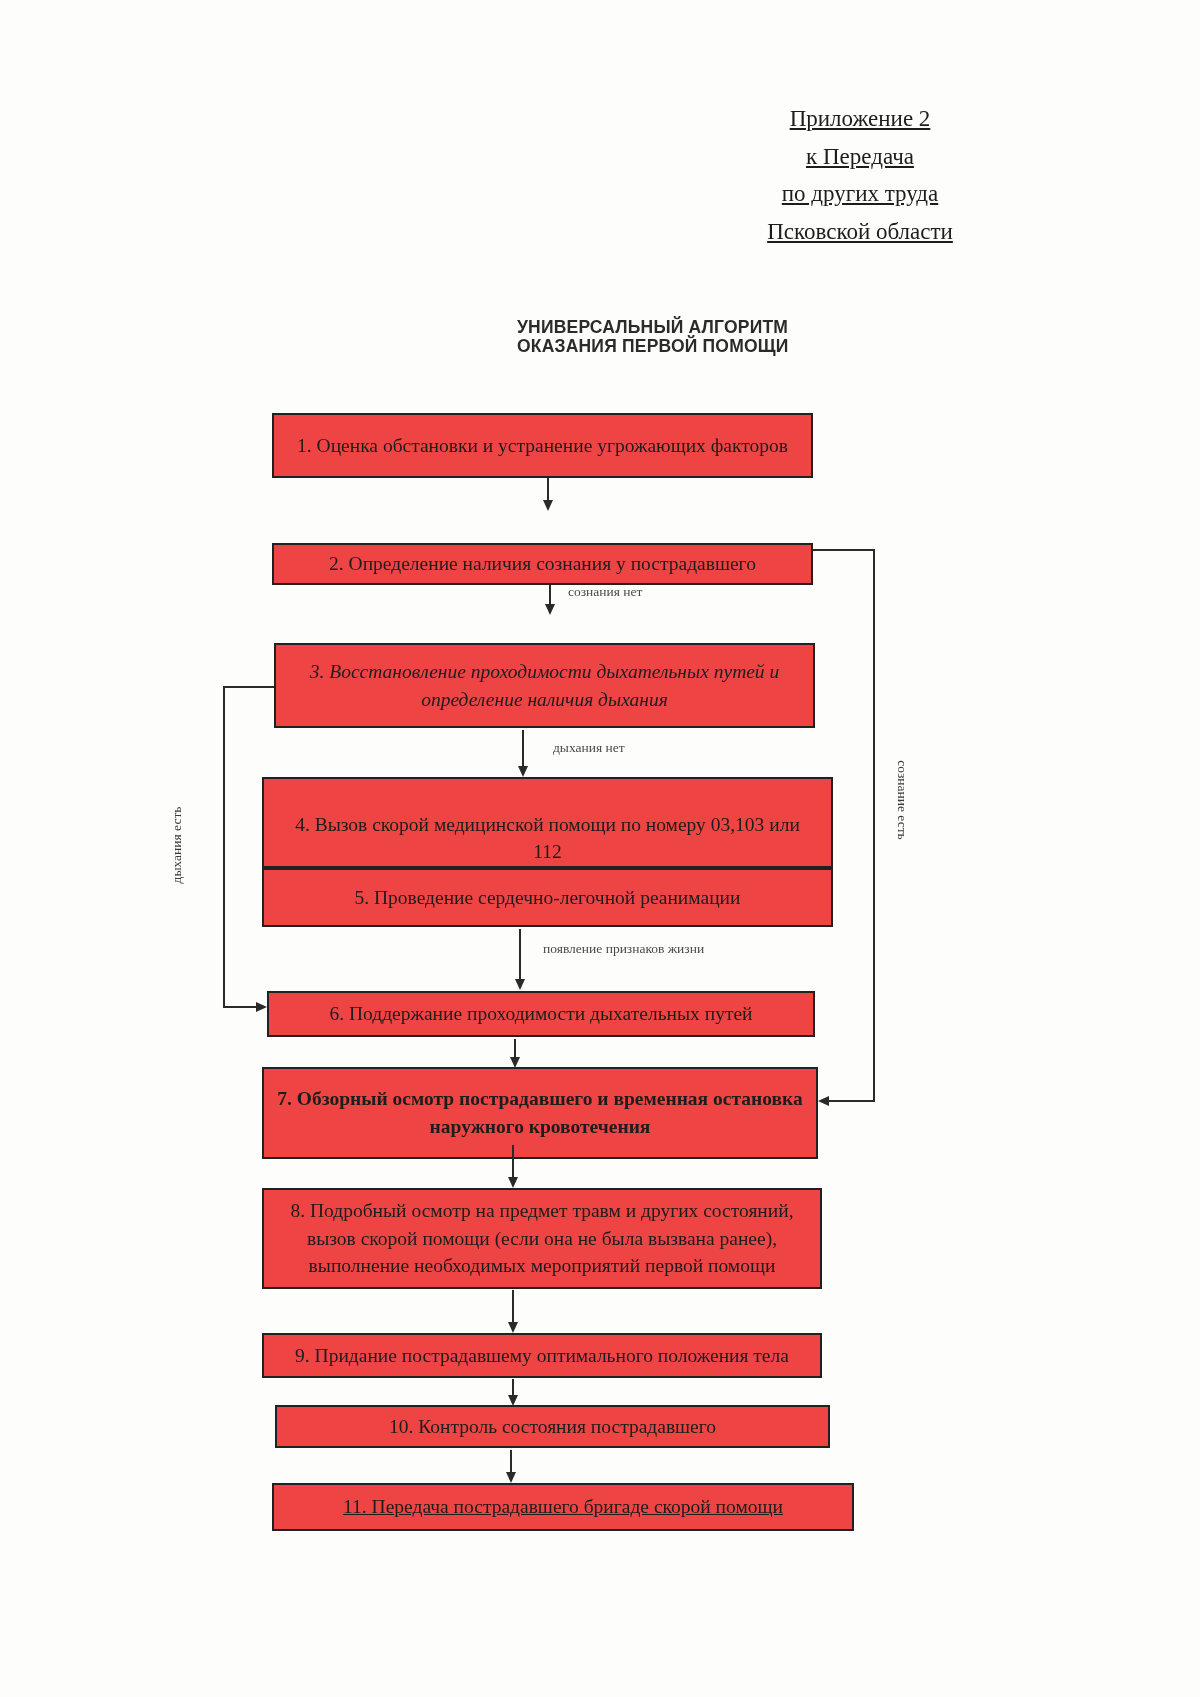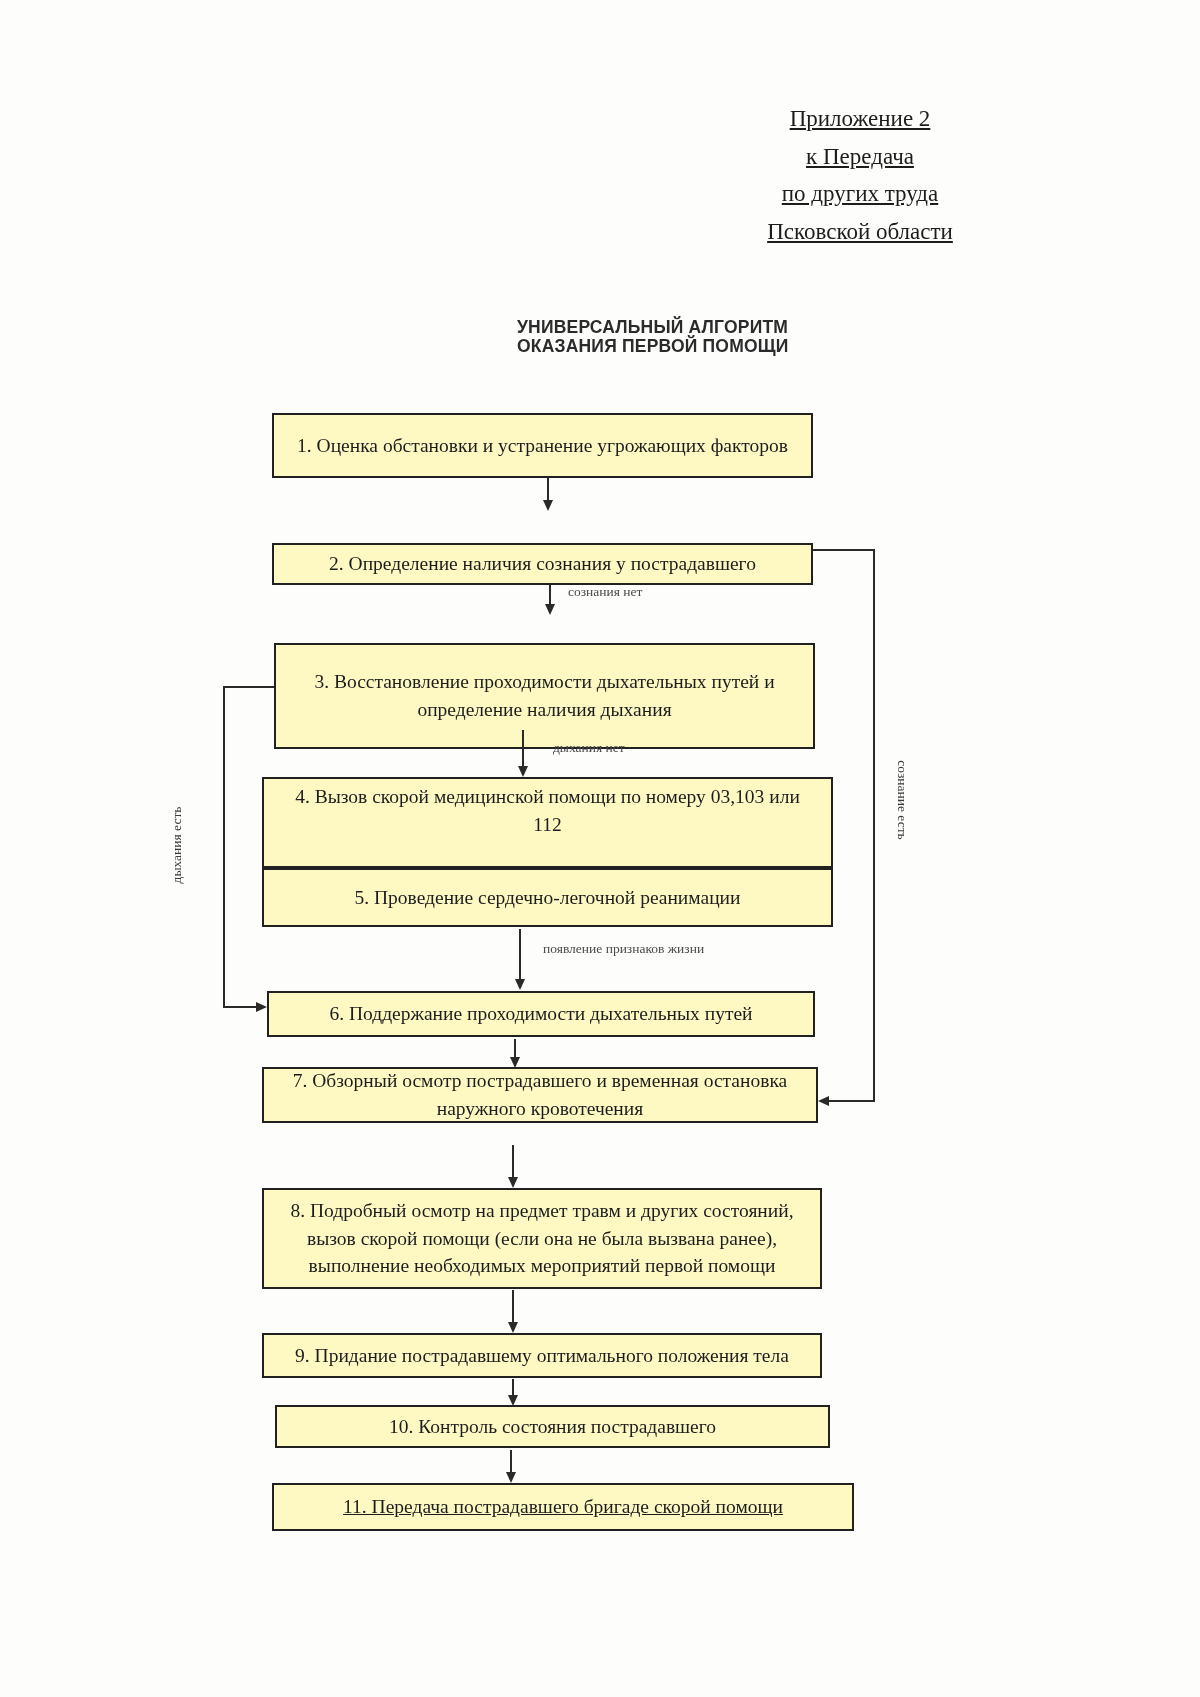--- a/index.html
+++ b/index.html
@@ -12,24 +12,24 @@
     position:absolute;left:520px;top:100px;width:680px;
     text-align:center;font-size:23px;line-height:37.5px;text-decoration:underline;
   }
   .title{
     position:absolute;left:517px;top:318px;
     font-family:"Liberation Sans", sans-serif;font-weight:700;
     font-size:17.5px;line-height:19px;letter-spacing:.2px;color:#2b2b2b;
   }
   .box{
     position:absolute;box-sizing:border-box;border:2px solid #212121;
-    background:#fef9c3;display:flex;align-items:center;justify-content:center;
+    background:#ef4444;display:flex;align-items:center;justify-content:center;
     text-align:center;font-size:19.5px;line-height:1.42;color:#1d1d1d;
   }
-  .box.align-top{align-items:flex-start;padding-top:4px;}
+  .box.align-top{align-items:flex-end;padding-top:4px;}
   .bt{white-space:pre-line;padding:0 8px;}
   .seg{position:absolute;background:#2a2a2a;}
   .head{position:absolute;width:0;height:0;}
   .head.down{border-left:5px solid transparent;border-right:5px solid transparent;border-top:11px solid #2a2a2a;}
   .head.right{border-top:5px solid transparent;border-bottom:5px solid transparent;border-left:11px solid #2a2a2a;}
   .head.left{border-top:5px solid transparent;border-bottom:5px solid transparent;border-right:11px solid #2a2a2a;}
   .edge-label{position:absolute;font-size:13.5px;color:#4a4a4a;white-space:nowrap;}
   .vlabel{position:absolute;font-size:13.5px;color:#3a3a3a;white-space:nowrap;}
   .vlabel.ccw{transform:translate(-50%,-50%) rotate(-90deg);}
   .vlabel.cw{transform:translate(-50%,-50%) rotate(90deg);}
@@ -52,35 +52,35 @@
   </div>
 
   <div>
 
     <div class="box" style="left:272px;top:413px;width:541px;height:65px;">
       <span class="bt">1. Оценка обстановки и устранение угрожающих факторов</span>
     </div>
     <div class="box" style="left:272px;top:543px;width:541px;height:42px;">
       <span class="bt">2. Определение наличия сознания у пострадавшего</span>
     </div>
-    <div class="box" style="left:274px;top:643px;width:541px;height:106px;">
+    <div class="box" style="left:274px;top:643px;width:541px;height:85px;font-style:italic;">
       <span class="bt">3. Восстановление проходимости дыхательных путей и
 определение наличия дыхания</span>
     </div>
     <div class="box align-top" style="left:262px;top:777px;width:571px;height:91px;">
       <span class="bt">4. Вызов скорой медицинской помощи по номеру 03,103 или
 112</span>
     </div>
     <div class="box" style="left:262px;top:868px;width:571px;height:59px;">
       <span class="bt">5. Проведение сердечно-легочной реанимации</span>
     </div>
     <div class="box" style="left:267px;top:991px;width:548px;height:46px;">
       <span class="bt">6. Поддержание проходимости дыхательных путей</span>
     </div>
-    <div class="box" style="left:262px;top:1067px;width:556px;height:56px;">
+    <div class="box" style="left:262px;top:1067px;width:556px;height:92px;font-weight:bold;">
       <span class="bt">7. Обзорный осмотр пострадавшего и временная остановка
 наружного кровотечения</span>
     </div>
     <div class="box" style="left:262px;top:1188px;width:560px;height:101px;">
       <span class="bt">8. Подробный осмотр на предмет травм и других состояний,
 вызов скорой помощи (если она не была вызвана ранее),
 выполнение необходимых мероприятий первой помощи</span>
     </div>
     <div class="box" style="left:262px;top:1333px;width:560px;height:45px;">
       <span class="bt">9. Придание пострадавшему оптимального положения тела</span>

